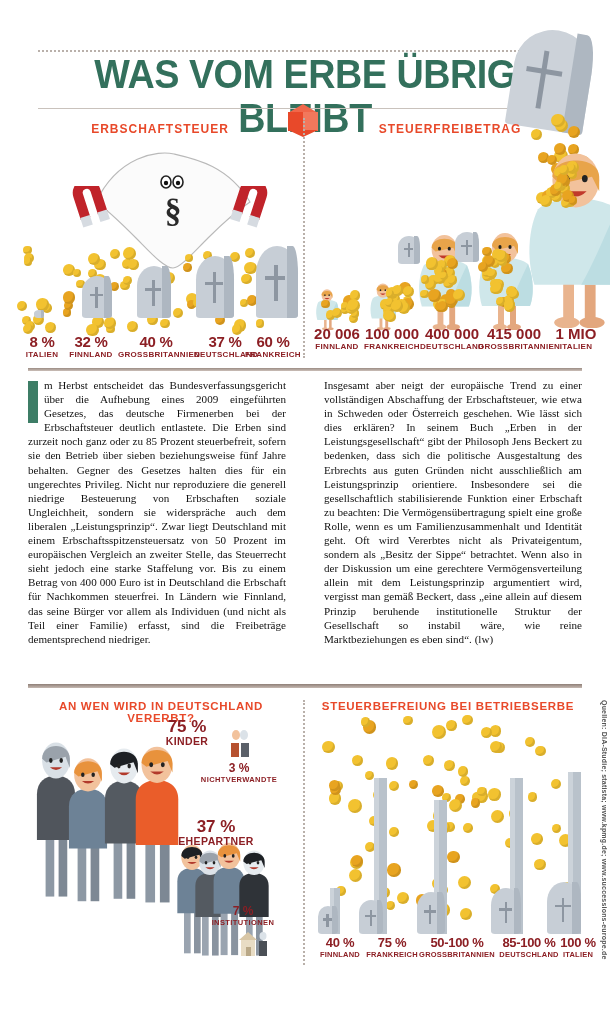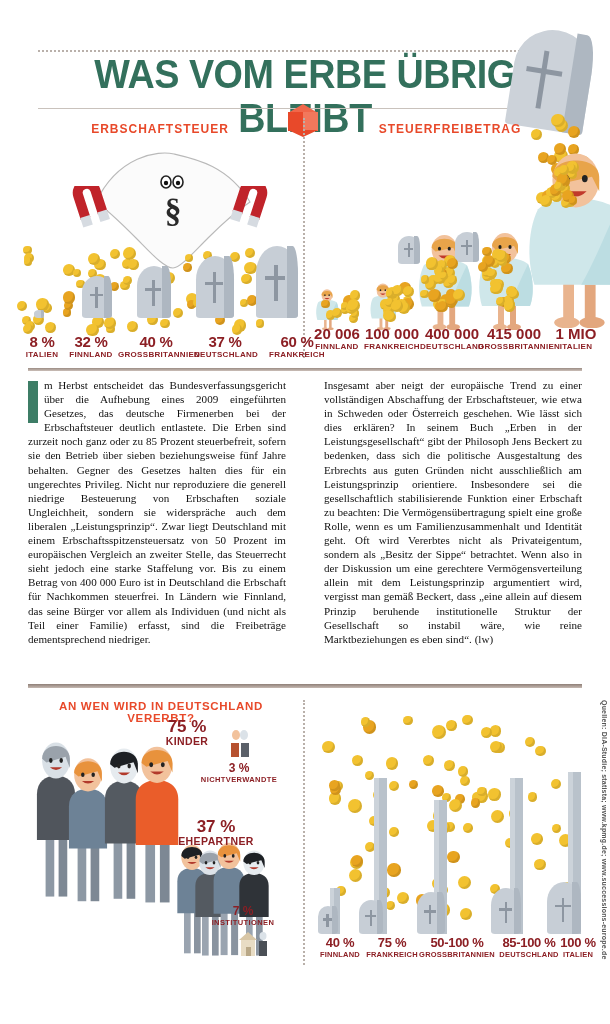--- a/index.html
+++ b/index.html
@@ -296,21 +296,21 @@
       <div class="cty">FINNLAND</div>
     </div>
     <div class="lbl" style="left:98px;width:76px;">
       <div class="pct">40 %</div>
       <div class="cty">GROSSBRITANNIEN</div>
     </div>
     <div class="lbl" style="left:174px;width:62px;">
       <div class="pct">37 %</div>
       <div class="cty">DEUTSCHLAND</div>
     </div>
-    <div class="lbl" style="left:248px;width:58px;">
+    <div class="lbl" style="left:224px;width:58px;">
       <div class="pct">60 %</div>
       <div class="cty">FRANKREICH</div>
     </div>
   </div>
 
   <div id="figs">
       <div class="figbox" style="left: 314px; top: 288px; width: 26.04px; height: 42px;"><svg width="26.04" height="42" viewBox="0 0 62 100" preserveAspectRatio="none">
           <rect x="24" y="74" width="6" height="22" fill="#e9b48e"></rect>
           <rect x="36" y="74" width="6" height="22" fill="#e3a77e"></rect>
           <ellipse cx="26" cy="97" rx="7" ry="3.2" fill="#e9b48e"></ellipse>
@@ -632,20 +632,21 @@
   </div>
   <div class="cal sm" style="left:190px;top:762px;width:98px;">
     <div class="pct">3 %</div>
     <div class="who">NICHTVERWANDTE</div>
   </div>
   <div class="cal sm" style="left:198px;top:905px;width:90px;">
     <div class="pct">7 %</div>
     <div class="who">INSTITUTIONEN</div>
   </div>
 
+  <div class="lowhead right">STEUERBEFREIUNG BEI BETRIEBSERBE</div>
   <div id="coins-bottom">
       <div class="coin" style="left: 445.47px; top: 822.158px; width: 9.57737px; height: 9.57737px;"></div>
       <div class="coin" style="left: 433.007px; top: 811.277px; width: 9.39279px; height: 9.39279px;"></div>
       <div class="coin" style="left: 471.607px; top: 792.165px; width: 10.4222px; height: 10.4222px;"></div>
       <div class="coin" style="left: 489.565px; top: 725.316px; width: 11.4928px; height: 11.4928px;"></div>
       <div class="coin" style="left: 493.399px; top: 741.596px; width: 11.802px; height: 11.802px;"></div>
       <div class="coin o" style="left: 362.517px; top: 720.015px; width: 13.6956px; height: 13.6956px;"></div>
       <div class="coin" style="left: 347.882px; top: 798.845px; width: 13.7785px; height: 13.7785px;"></div>
       <div class="coin" style="left: 426.679px; top: 820.063px; width: 12.3594px; height: 12.3594px;"></div>
       <div class="coin" style="left: 360.982px; top: 907.124px; width: 11.2283px; height: 11.2283px;"></div>

